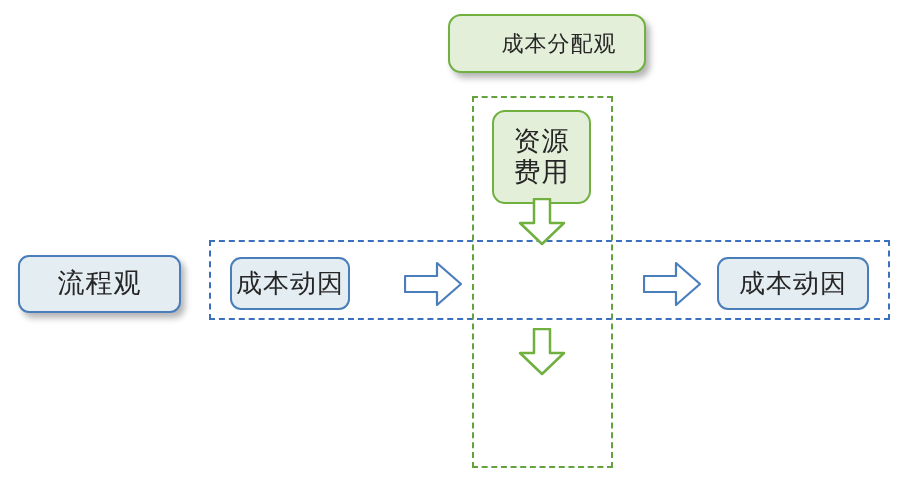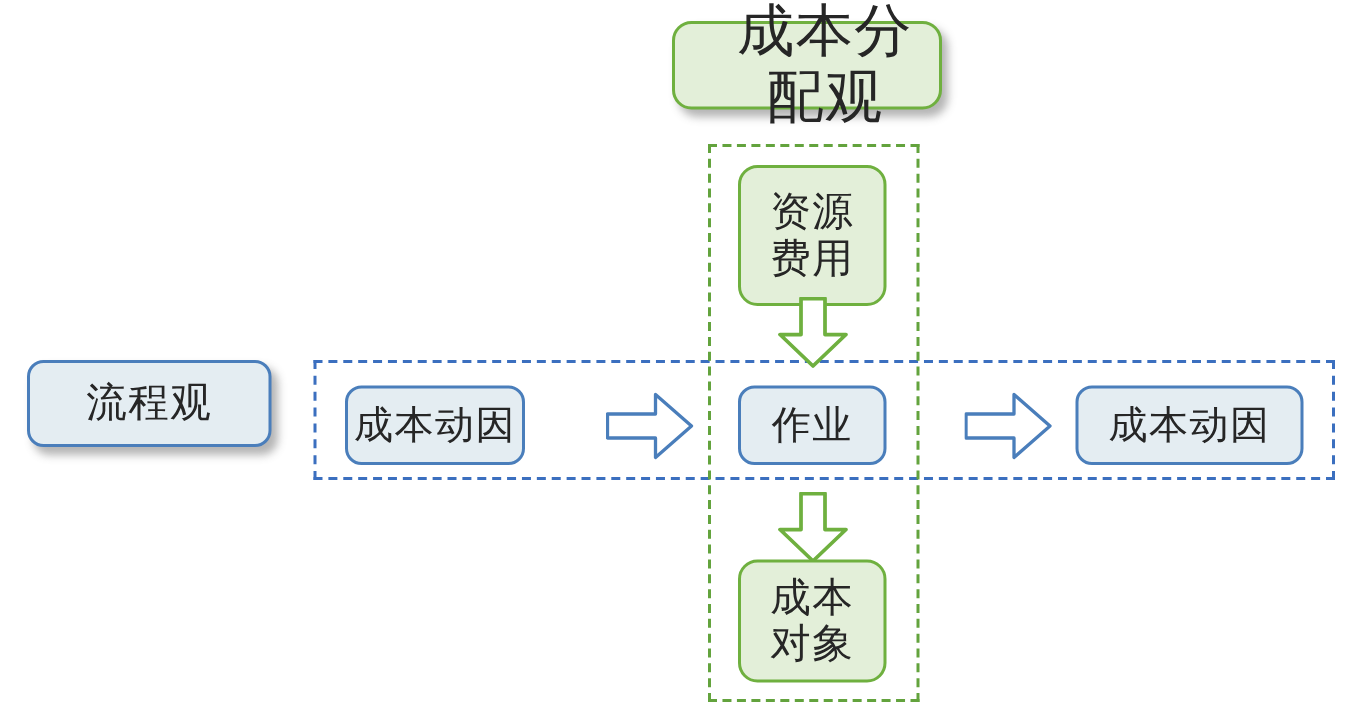--- a/index.html
+++ b/index.html
@@ -66,53 +66,50 @@
 </style>
 </head>
 <body>
 
 <div id="canvas">
 
   <div class="dashed-box dashed-blue" style="left:209px; top:240px; width:681px; height:80px;"></div>
 
   <div class="dashed-box dashed-green" style="left:472px; top:96px; width:141px; height:372px;"></div>
 
-  <div class="node node-green node-shadow" style="left:448px; top:14px; width:180px; height:59px; font-size:38px;padding-left:24px;">成本分配观</div>
+  <div class="node node-green node-shadow" style="left:448px; top:14px; width:198px; height:59px; font-size:22px;padding-left:24px;">成本分配观</div>
 
   <div class="node node-green" style="left:492px; top:110px; width:99px; height:94px; font-size:27px;">资源
 费用</div>
 
   <div class="arrow" style="left:517px; top:198px;">
     <svg width="50" height="48" viewBox="0 0 50 48">
       <polygon points="17,1 33,1 33,25 47,25 25,46 3,25 17,25" fill="#FFFFFF" stroke="#6FB03F" stroke-width="2.5" stroke-linejoin="round"></polygon>
     </svg>
   </div>
 
-  <div class="node node-blue node-shadow" style="left:18px; top:240px; width:163px; height:58px; font-size:27px;">流程观</div>
+  <div class="node node-blue node-shadow" style="left:18px; top:255px; width:163px; height:58px; font-size:27px;">流程观</div>
 
   <div class="node node-blue" style="left:230px; top:257px; width:120px; height:53px; font-size:26px;">成本动因</div>
 
   <div class="arrow" style="left:404px; top:261px;">
     <svg width="60" height="46" viewBox="0 0 60 46">
       <polygon points="1,15 33,15 33,2 57,23 33,44 33,31 1,31" fill="#FFFFFF" stroke="#4A7EBB" stroke-width="2.2" stroke-linejoin="round"></polygon>
     </svg>
   </div>
 
-  <div class="node node-blue" style="left:492px; top:257px; width:99px; height:53px; font-size:26px;">作业</div>
 
   <div class="arrow" style="left:643px; top:261px;">
     <svg width="60" height="46" viewBox="0 0 60 46">
       <polygon points="1,15 33,15 33,2 57,23 33,44 33,31 1,31" fill="#FFFFFF" stroke="#4A7EBB" stroke-width="2.2" stroke-linejoin="round"></polygon>
     </svg>
   </div>
 
   <div class="node node-blue" style="left:717px; top:257px; width:152px; height:53px; font-size:26px;">成本动因</div>
 
   <div class="arrow" style="left:517px; top:328px;">
     <svg width="50" height="48" viewBox="0 0 50 48">
       <polygon points="17,1 33,1 33,25 47,25 25,46 3,25 17,25" fill="#FFFFFF" stroke="#6FB03F" stroke-width="2.5" stroke-linejoin="round"></polygon>
     </svg>
   </div>
 
-  <div class="node node-green" style="left:492px; top:373px; width:99px; height:82px; font-size:27px;">成本
-对象</div>
 
 </div>
 
 </body></html>

